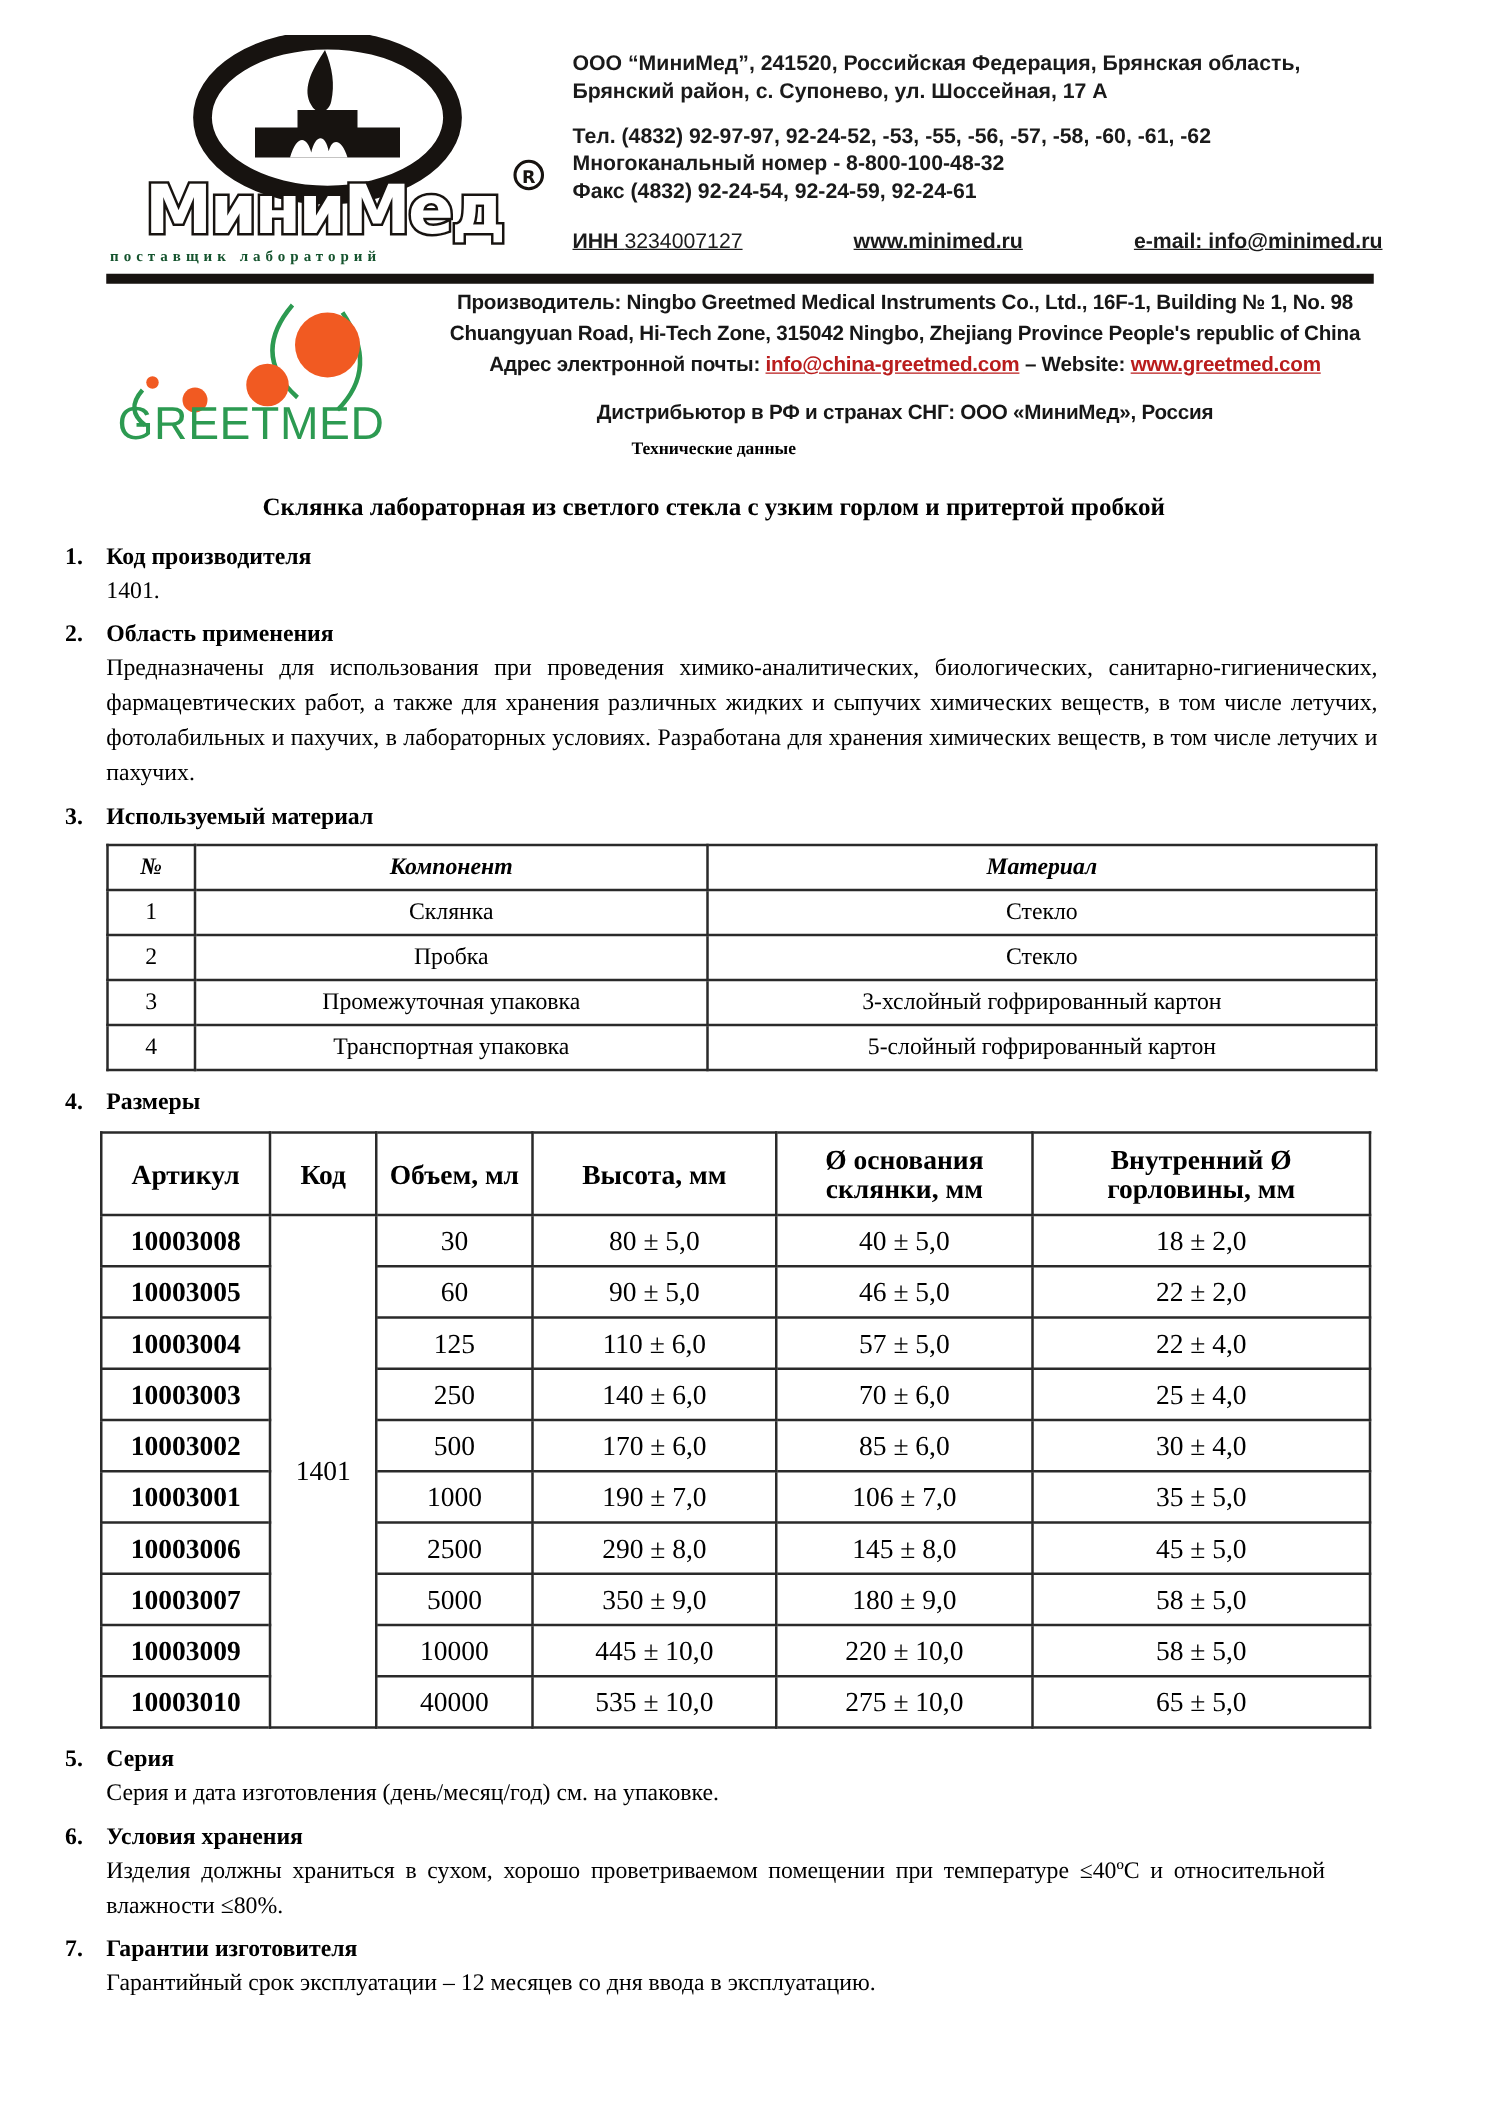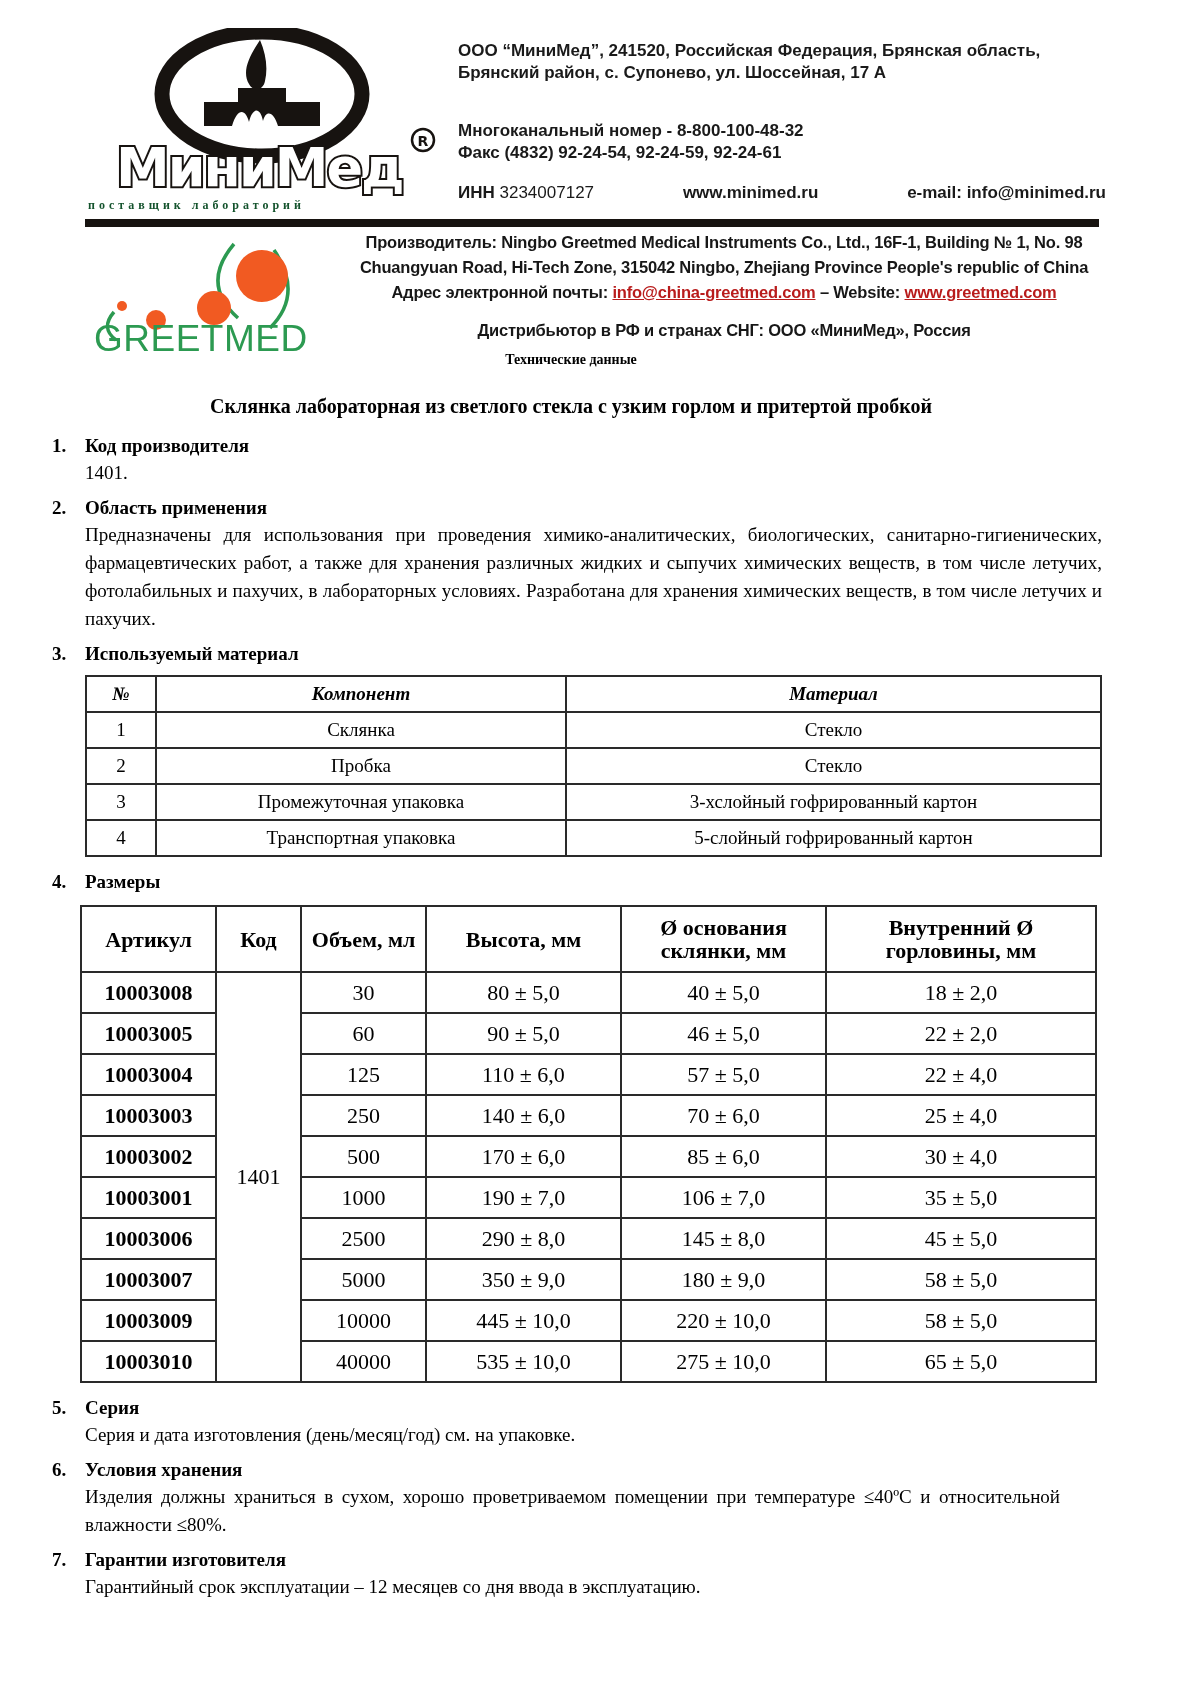--- a/index.html
+++ b/index.html
@@ -16,21 +16,21 @@
     font-family:Liberation Serif, serif; font-weight:bold;
     font-size:12px; letter-spacing:4px; color:#14532d;
   }
   
   .contact {
     position:absolute; left:458px; top:40px; width:648px;
     font-family:"Liberation Sans", sans-serif; font-weight:bold;
     font-size:17px; line-height:22px; color:#1a1a1a;
   }
   .contact p { margin:0 0 14px 0; }
-  .contact .inn-row { display:flex; justify-content:space-between; margin-top:18px; }
+  .contact .inn-row { display:flex; justify-content:space-between; margin-top:18px;text-decoration:underline; }
   .contact .inn-value { font-weight:normal; }
   
   .bar { position:absolute; left:85px; top:219px; width:1014px; height:8px; background:#171310; }
   
   .gm-logo { position:absolute; left:92px; top:236px; }
   .mfr {
     position:absolute; left:346px; top:230px; width:756px; text-align:center;
     font-family:"Liberation Sans", sans-serif; font-weight:bold;
     font-size:16.5px; line-height:25px; color:#171717;
     letter-spacing:-0.2px;
@@ -89,21 +89,21 @@
       <g>
         <circle cx="351" cy="112" r="11" fill="#ffffff" stroke="#171310" stroke-width="2.5"></circle>
         <text x="351" y="118" text-anchor="middle" font-family="DejaVu Sans, sans-serif" font-size="14" font-weight="bold" fill="#171310">R</text>
       </g>
     </svg>
   </div>
   <div class="mm-tagline">поставщик лабораторий</div>
 
   <div class="contact">
     <p><span>ООО “МиниМед”, 241520, Российская Федерация, Брянская область,</span><br><span>Брянский район, с. Супонево, ул. Шоссейная, 17 А</span></p>
-    <p><br><span>Многоканальный номер - 8-800-100-48-32</span><br><span>Факс (4832) 92-24-54, 92-24-59, 92-24-61</span></p>
+    <p><span>Тел. (4832) 92-97-97, 92-24-52, -53, -55, -56, -57, -58, -60, -61, -62</span><br><span>Многоканальный номер - 8-800-100-48-32</span><br><span>Факс (4832) 92-24-54, 92-24-59, 92-24-61</span></p>
     <div class="inn-row">
       <span><span>ИНН </span><span class="inn-value">3234007127</span></span>
       <span>www.minimed.ru</span>
       <span>e-mail: info@minimed.ru</span>
     </div>
   </div>
 
   <div class="bar"></div>
 
   <div class="gm-logo">

